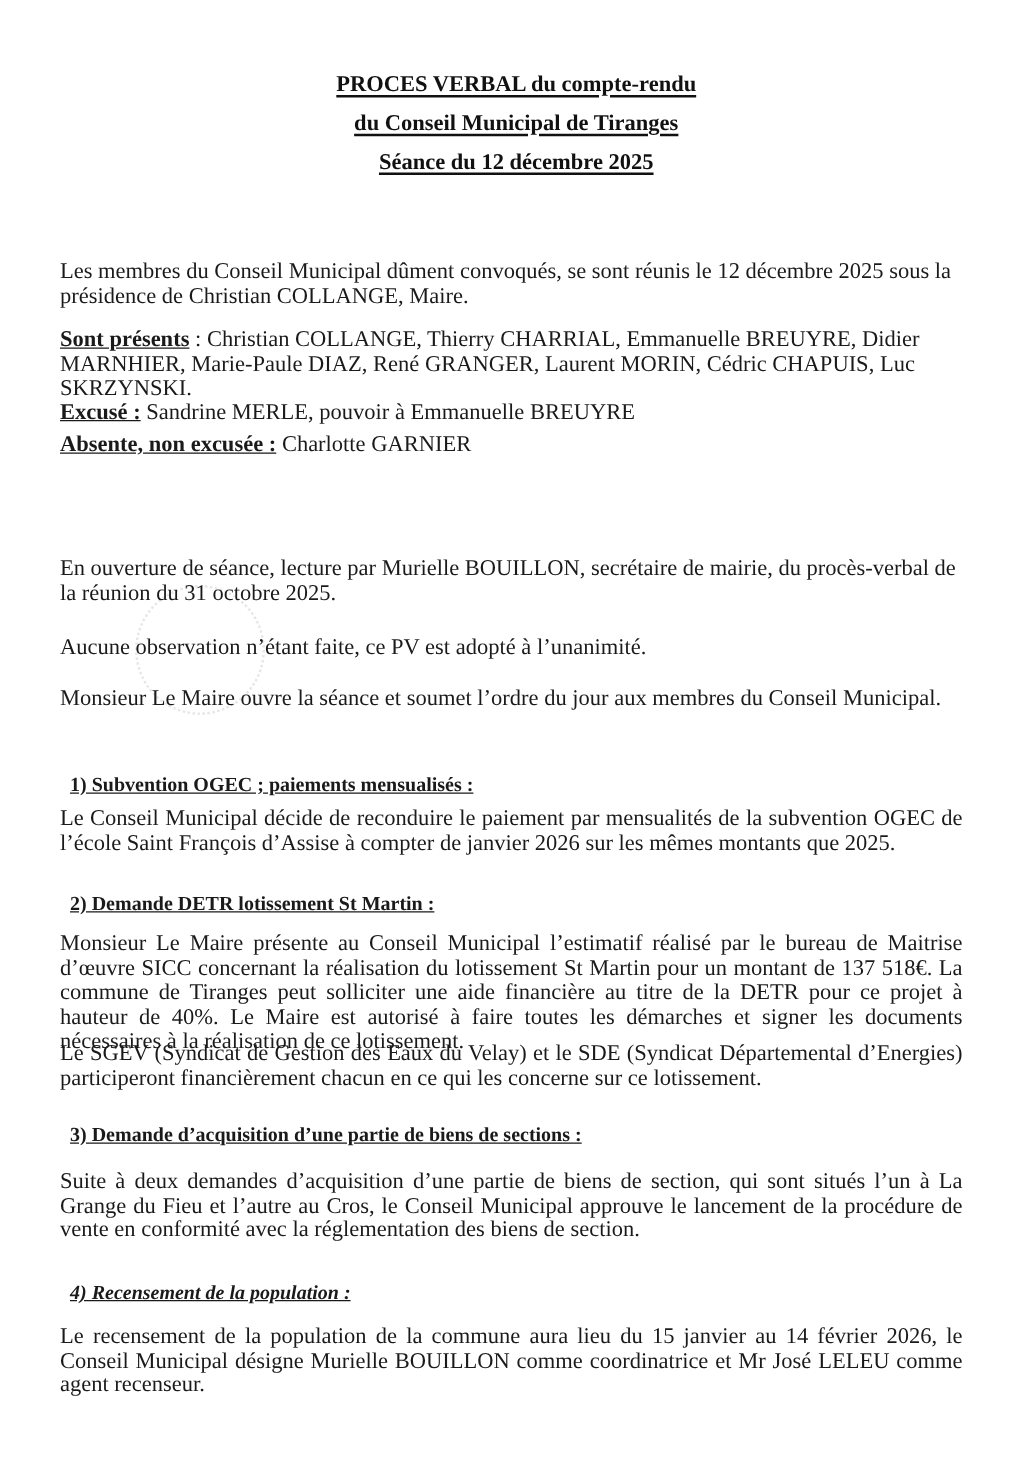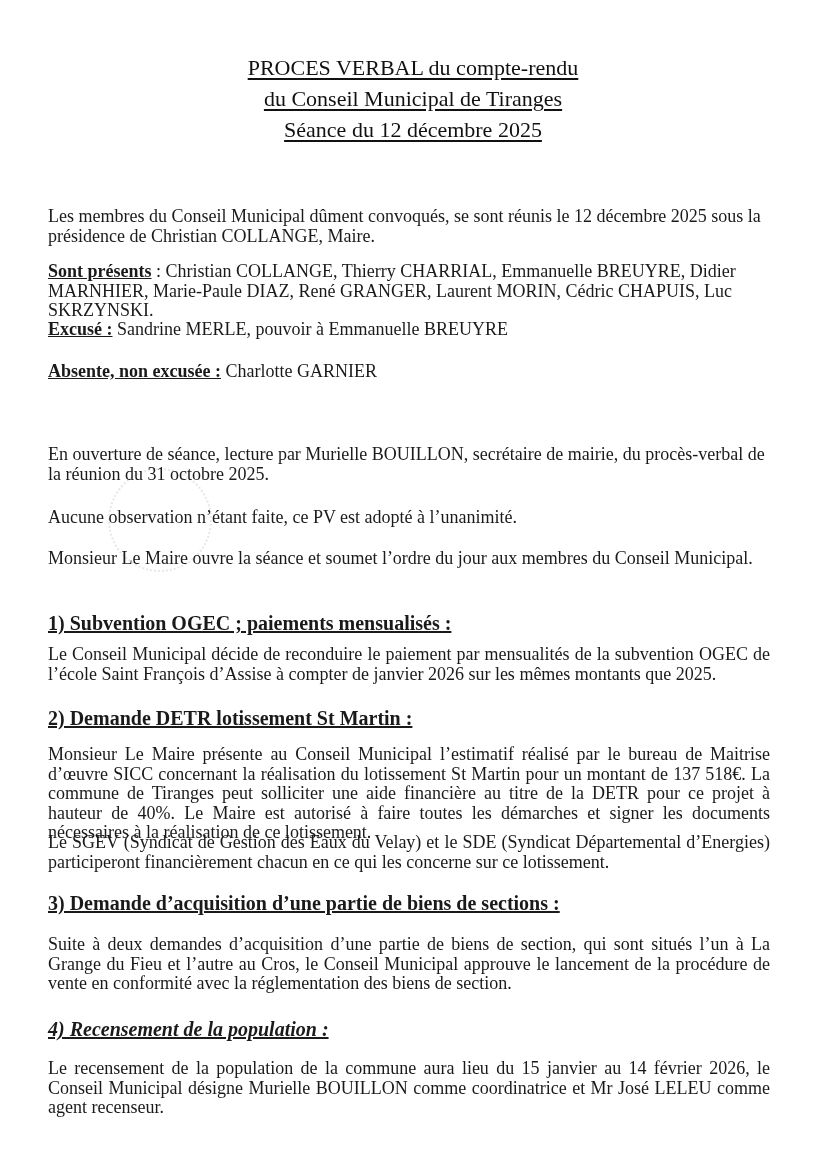--- a/index.html
+++ b/index.html
@@ -1,25 +1,25 @@
 <!DOCTYPE html>
 <html><head>
 <meta charset="utf-8">
 <style>
   html, body { margin: 0; padding: 0; background: #ffffff; }
   body { width: 826px; height: 1169px; position: relative; overflow: hidden;
          font-family: "Liberation Serif", "DejaVu Serif", serif; color: #1a1a1a; }
   .page { position: absolute; left: 0; top: 0; width: 826px; height: 1169px; }
   .title-block { position: absolute; top: 52px; left: 0; width: 826px; text-align: center; }
-  .title-line { font-weight: normal; font-size: 22px; line-height: 31px; text-decoration: underline;
+  .title-line { font-weight: bold; font-size: 18px; line-height: 31px; text-decoration: underline;
                 text-decoration-thickness: 2px; text-underline-offset: 3px; color: #111; }
   .p { position: absolute; left: 48px; width: 722px; font-size: 18px; line-height: 19.5px; margin: 0; }
   .just { text-align: justify; text-align-last: left; }
   .lbl { font-weight: bold; text-decoration: underline; }
-  .h { position: absolute; left: 48px; font-size: 20px; font-weight: bold; text-decoration: underline; margin: 0; }
+  .h { position: absolute; left: 48px; font-size: 16px; font-weight: bold; text-decoration: underline; margin: 8px; }
   .stamp { position: absolute; left: 108px; top: 468px; width: 100px; height: 100px; border-radius: 50%;
            border: 2px dotted rgba(160,160,160,0.25); }
 </style>
 </head>
 <body>
 
 <div class="page">
   <div class="stamp"></div>
 
   <div class="title-block">
@@ -27,21 +27,21 @@
     <div class="title-line">du Conseil Municipal de Tiranges</div>
     <div class="title-line">Séance du 12 décembre 2025</div>
   </div>
 
   <p class="p" style="top:207px;">Les membres du Conseil Municipal dûment convoqués, se sont réunis le 12 décembre 2025 sous la présidence de Christian COLLANGE, Maire.</p>
 
   <p class="p" style="top:262px;"><span class="lbl">Sont présents</span><span> : </span><span>Christian COLLANGE, Thierry CHARRIAL, Emmanuelle BREUYRE, Didier MARNHIER, Marie-Paule DIAZ, René GRANGER, Laurent MORIN, Cédric CHAPUIS, Luc SKRZYNSKI.</span></p>
 
   <p class="p" style="top:320px;"><span class="lbl">Excusé :</span><span> Sandrine MERLE, pouvoir à Emmanuelle BREUYRE</span></p>
 
-  <p class="p" style="top:362px;"><span class="lbl">Absente, non excusée :</span><span> Charlotte GARNIER</span></p>
+  <p class="p" style="top:346px;"><span class="lbl">Absente, non excusée :</span><span> Charlotte GARNIER</span></p>
 
 
   <p class="p" style="top:445px;">En ouverture de séance, lecture par Murielle BOUILLON, secrétaire de mairie, du procès-verbal de la réunion du 31 octobre 2025.</p>
 
   <p class="p" style="top:508px;">Aucune observation n’étant faite, ce PV est adopté à l’unanimité.</p>
 
   <p class="p" style="top:549px;">Monsieur Le Maire ouvre la séance et soumet l’ordre du jour aux membres du Conseil Municipal.</p>
 
   <p class="h" style="top:612px;">1) Subvention OGEC ; paiements mensualisés :</p>
   <p class="p just" style="top:645px;">Le Conseil Municipal décide de reconduire le paiement par mensualités de la subvention OGEC de l’école Saint François d’Assise à compter de janvier 2026 sur les mêmes montants que 2025.</p>

